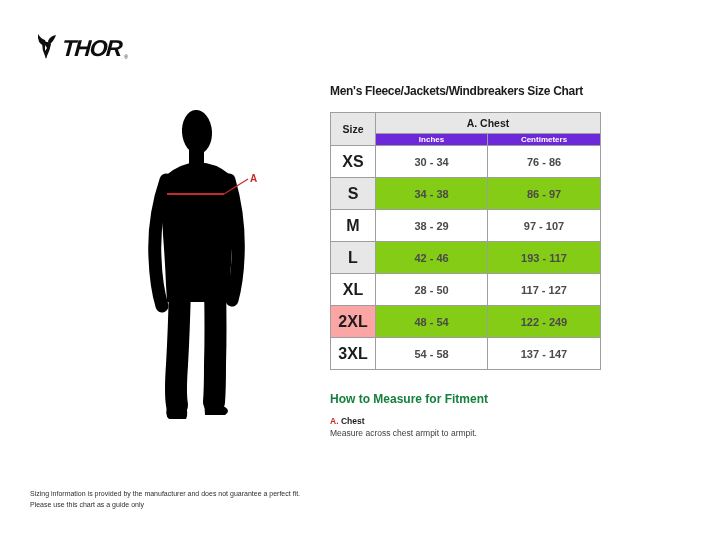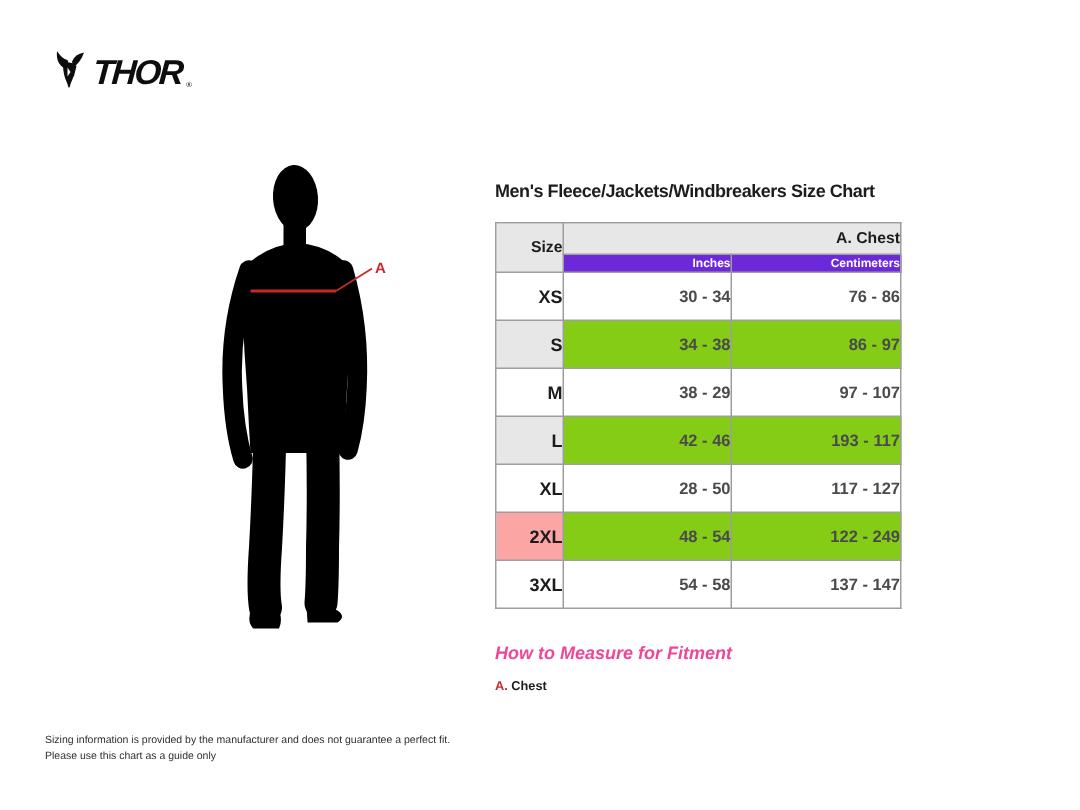--- a/index.html
+++ b/index.html
@@ -46,38 +46,37 @@
     width: 190px;
     height: 390px;
   }
 
   
   .right-col {
     position: absolute;
     left: 330px;
     top: 84px;
     width: 270px;
-    margin-top: 36px;
   }
   .chart-title {
     font-size: 12px;
     font-weight: bold;
     letter-spacing: -0.3px;
     white-space: nowrap;
     color: #1c1c1c;
   }
   table.size-table {
     margin-top: 14px;
     width: 270px;
     border-collapse: collapse;
     table-layout: fixed;
   }
   table.size-table th, table.size-table td {
     border: 1px solid #9e9e9e;
-    text-align: right;
+    text-align: center;
     vertical-align: middle;
   }
   .col-size { width: 45px; }
   .col-in   { width: 112px; }
   .col-cm   { width: 113px; }
   th.h-size {
     background: #e7e7e7;
     font-size: 10.5px;
     font-weight: bold;
     color: #1c1c1c;
@@ -91,39 +90,38 @@
   }
   th.h-unit {
     background: #6d28d9;
     color: #ffffff;
     font-size: 8px;
     font-weight: bold;
     height: 11px;
     line-height: 11px;
   }
   td.c-size {
-    font-size: 12px;
+    font-size: 16px;
     font-weight: bold;
     color: #1c1c1c;
     height: 32px;
   }
   td.c-val {
     font-size: 11px;
     font-weight: bold;
     color: #4a4a4a;
     height: 16px;
   }
   tr.alt td { background: #84cc16; }
 
   .measure-heading {
     margin-top: 22px;
     font-size: 12px;
     font-weight: bold;
-    color: #ec4899;
-    font-style: italic;
+    color: #15803d;
   }
   .measure-item { margin-top: 10px; }
   .measure-label {
     font-size: 8.5px;
     font-weight: bold;
     color: #1c1c1c;
   }
   .measure-label .red { color: #c62b2b; }
   .measure-desc {
     margin-top: 2px;
@@ -238,20 +236,21 @@
         </tr>
       </tbody>
     </table>
 
     <h2 class="measure-heading">How to Measure for Fitment</h2>
     <div class="measure-item">
       <div class="measure-label">
         <span class="red">A.</span>
         <span>Chest</span>
       </div>
+      <div class="measure-desc">Measure across chest armpit to armpit.</div>
     </div>
   </div>
 
   <div class="footer">
     <div>Sizing information is provided by the manufacturer and does not guarantee a perfect fit.</div>
     <div>Please use this chart as a guide only</div>
   </div>
 
 </div>
 

